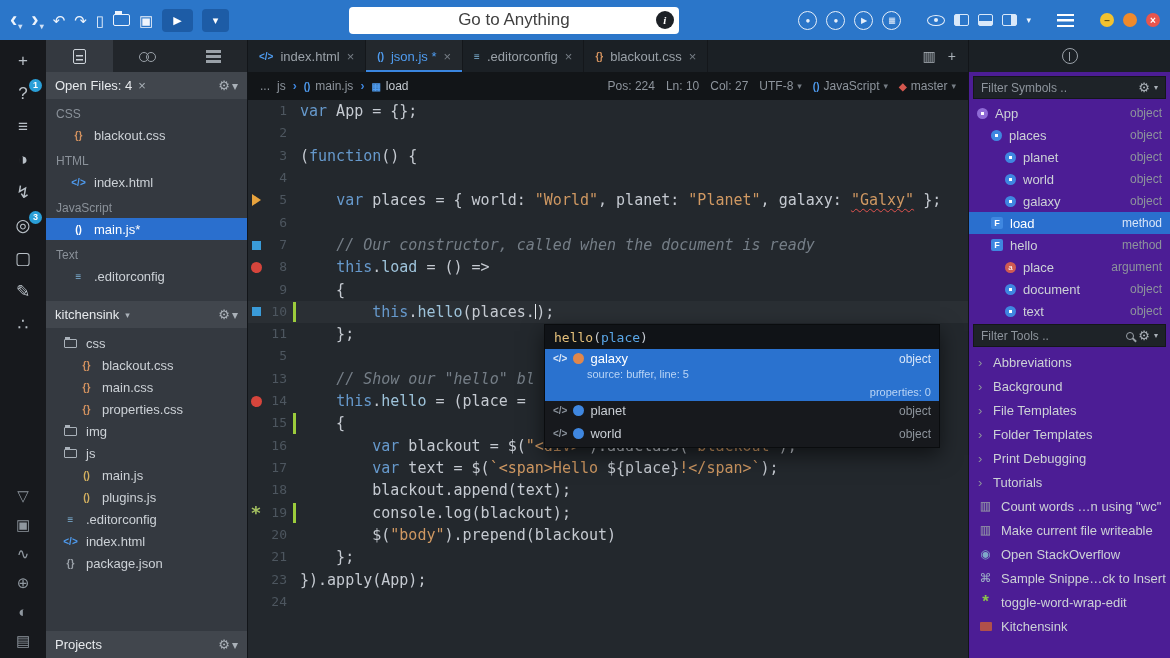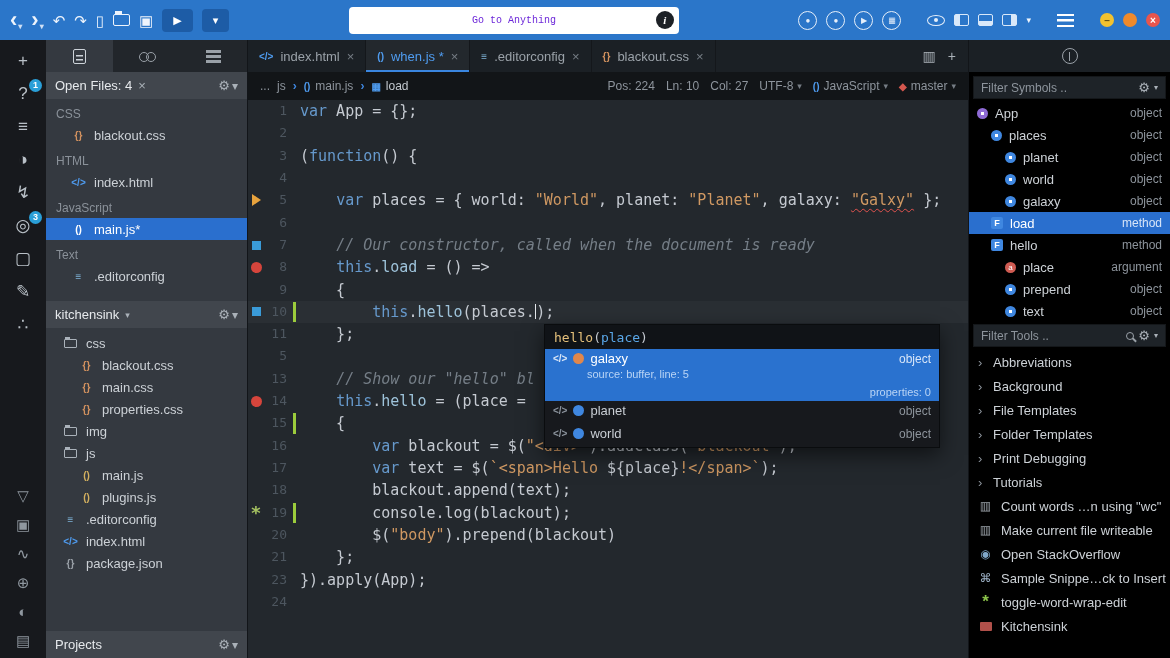--- a/index.html
+++ b/index.html
@@ -22,21 +22,21 @@
   .tb-eye-dot { width:4px; height:4px; border-radius:50%; background:#e6effa; }
   .tb-pane { width:15px; height:12px; border:1.5px solid #d9e8f9; border-radius:2px; cursor:pointer; }
   .pane-left  { background:linear-gradient(90deg,#d9e8f9 0 5px,transparent 5px); }
   .pane-bottom{ background:linear-gradient(0deg,#d9e8f9 0 4px,transparent 4px); }
   .pane-right { background:linear-gradient(270deg,#d9e8f9 0 5px,transparent 5px); }
   .tb-burger { width:17px; height:13px; border-top:2.5px solid #fff; border-bottom:2.5px solid #fff; background:linear-gradient(#fff,#fff) center/100% 2.5px no-repeat; cursor:pointer; }
   .tb-dot { width:14px; height:14px; border-radius:50%; color:rgba(0,0,0,.6); font-size:10px; font-weight:bold; display:flex; align-items:center; justify-content:center; cursor:pointer; }
   .tb-dot[data-name="close-button"] { color:#fff; }
   .tb-gap { width:8px; }
   .searchbox { width:330px; height:27px; background:#fff; border-radius:4px; display:flex; align-items:center; justify-content:center; position:relative; cursor:text; }
-  .search-text { color:#6d28d9; font-size:10px;font-family:Liberation Mono, monospace; }
+  .search-text { color:#404040; font-size:17px; }
   .search-info { position:absolute; right:5px; width:18px; height:18px; background:#1d2126; color:#fff; border-radius:50%; font-size:11px; font-weight:bold; display:flex; align-items:center; justify-content:center; font-family:"Liberation Serif",serif; font-style:italic; }
 
   
   .main { display:flex; height:618px; }
 
   
   .rail { width:46px; background:#17191d; display:flex; flex-direction:column; align-items:center; padding:12px 0 10px; gap:16px; flex:0 0 46px; }
   .rail-icon { color:#b9c0c7; font-size:17px; line-height:1; position:relative; cursor:pointer; width:22px; text-align:center; }
   .rail-bottom { margin-top:auto; display:flex; flex-direction:column; align-items:center; gap:14px; }
   .rail-bottom .rail-icon { color:#8f979f; font-size:15px; }
@@ -108,21 +108,21 @@
   .popup-row-main { display:flex; align-items:center; gap:6px; }
   .pp-code-icon { color:#8b939c; font-size:10px; font-weight:bold; }
   .popup-row.selected .pp-code-icon { color:#d9e6f7; }
   .pp-dot { width:11px; height:11px; border-radius:50%; flex:0 0 11px; }
   .popup-type { margin-left:auto; color:#8d949c; font-size:12px; }
   .popup-row.selected .popup-type { color:#d7e5f8; }
   .popup-sub { display:flex; font-size:11px; color:#b9d4f5; padding:2px 0 1px 34px; }
   .popup-sub .right { margin-left:auto;margin-top:18px; }
 
   
-  .rightpanel { width:202px; flex:0 0 202px; background:#000000; display:flex; flex-direction:column; border-left:1px solid #121519; }
+  .rightpanel { width:202px; flex:0 0 202px; background:#4c1d95; display:flex; flex-direction:column; border-left:1px solid #121519; }
   .rp-top { height:32px; flex:0 0 32px; background:#1b2025; display:flex; align-items:center; justify-content:center; }
   .phi { width:16px; height:16px; border:1.5px solid #9aa1a8; border-radius:50%; display:flex; align-items:center; justify-content:center; cursor:pointer; }
   .phi span { width:1.5px; height:9px; background:#9aa1a8; }
   .filter { margin:4px 4px 3px; height:23px; flex:0 0 23px; background:#1e2328; border:1px solid #14171a; display:flex; align-items:center; padding:0 7px; color:#8d949c; font-size:12px; gap:5px; cursor:text; }
   .filter .right-ic { margin-left:auto; display:flex; align-items:center; gap:4px; color:#aab1b8; }
   .filter .cg { font-size:13px; cursor:pointer; }
   .mag { width:8px; height:8px; border:1.5px solid #9aa1a8; border-radius:50%; position:relative; }
   .mag::after { content:""; position:absolute; width:5px; height:1.5px; background:#9aa1a8; transform:rotate(45deg); right:-4px; bottom:-2px; }
   .sym-row { height:22px; display:flex; align-items:center; gap:7px; padding-right:8px; cursor:pointer; white-space:nowrap; }
   .sym-row.selected { background:#2a6fce; color:#fff; }
@@ -313,21 +313,21 @@
   <div class="editor" data-name="editor-area">
     <div class="tabbar" data-name="editor-tabbar">
       <div id="tabs" style="display:flex" data-name="editor-tabs">
           <div class="tab" data-name="editor-tab">
             <span class="ficon" data-name="html-file-icon" style="color: rgb(79, 156, 240);">&lt;/&gt;</span>
             <span data-name="tab-label">index.html</span>
             <span class="tab-close" data-name="close-icon">×</span>
           </div>
           <div class="tab active" data-name="editor-tab">
             <span class="ficon" data-name="js-file-icon">()</span>
-            <span data-name="tab-label">when.js *</span>
+            <span data-name="tab-label">json.js *</span>
             <span class="tab-close" data-name="close-icon">×</span>
           </div>
           <div class="tab" data-name="editor-tab">
             <span class="ficon" data-name="config-file-icon" style="color: rgb(127, 180, 216);">≡</span>
             <span data-name="tab-label">.editorconfig</span>
             <span class="tab-close" data-name="close-icon">×</span>
           </div>
           <div class="tab" data-name="editor-tab">
             <span class="ficon" data-name="css-file-icon" style="color: rgb(211, 146, 95);">{}</span>
             <span data-name="tab-label">blackout.css</span>
@@ -498,21 +498,21 @@
           <span data-name="symbol-name">hello</span>
           <span class="sym-type" data-name="symbol-type">method</span>
         </div>
         <div class="sym-row" data-name="symbol-item" style="padding-left: 36px;">
           <span class="sym-a" data-name="argument-icon">a</span>
           <span data-name="symbol-name">place</span>
           <span class="sym-type" data-name="symbol-type">argument</span>
         </div>
         <div class="sym-row" data-name="symbol-item" style="padding-left: 36px;">
           <span class="sym-dot" data-name="object-icon" style="background: radial-gradient(circle, rgb(255, 255, 255) 0px, rgb(255, 255, 255) 1.5px, rgb(63, 135, 224) 1.9px);"></span>
-          <span data-name="symbol-name">prepend</span>
+          <span data-name="symbol-name">document</span>
           <span class="sym-type" data-name="symbol-type">object</span>
         </div>
         <div class="sym-row" data-name="symbol-item" style="padding-left: 36px;">
           <span class="sym-dot" data-name="object-icon" style="background: radial-gradient(circle, rgb(255, 255, 255) 0px, rgb(255, 255, 255) 1.5px, rgb(63, 135, 224) 1.9px);"></span>
           <span data-name="symbol-name">text</span>
           <span class="sym-type" data-name="symbol-type">object</span>
         </div>
       </div>
     <div class="filter" style="margin-top:2px" data-name="filter-tools-input">
       <span data-name="filter-tools-placeholder">Filter Tools ..</span>

